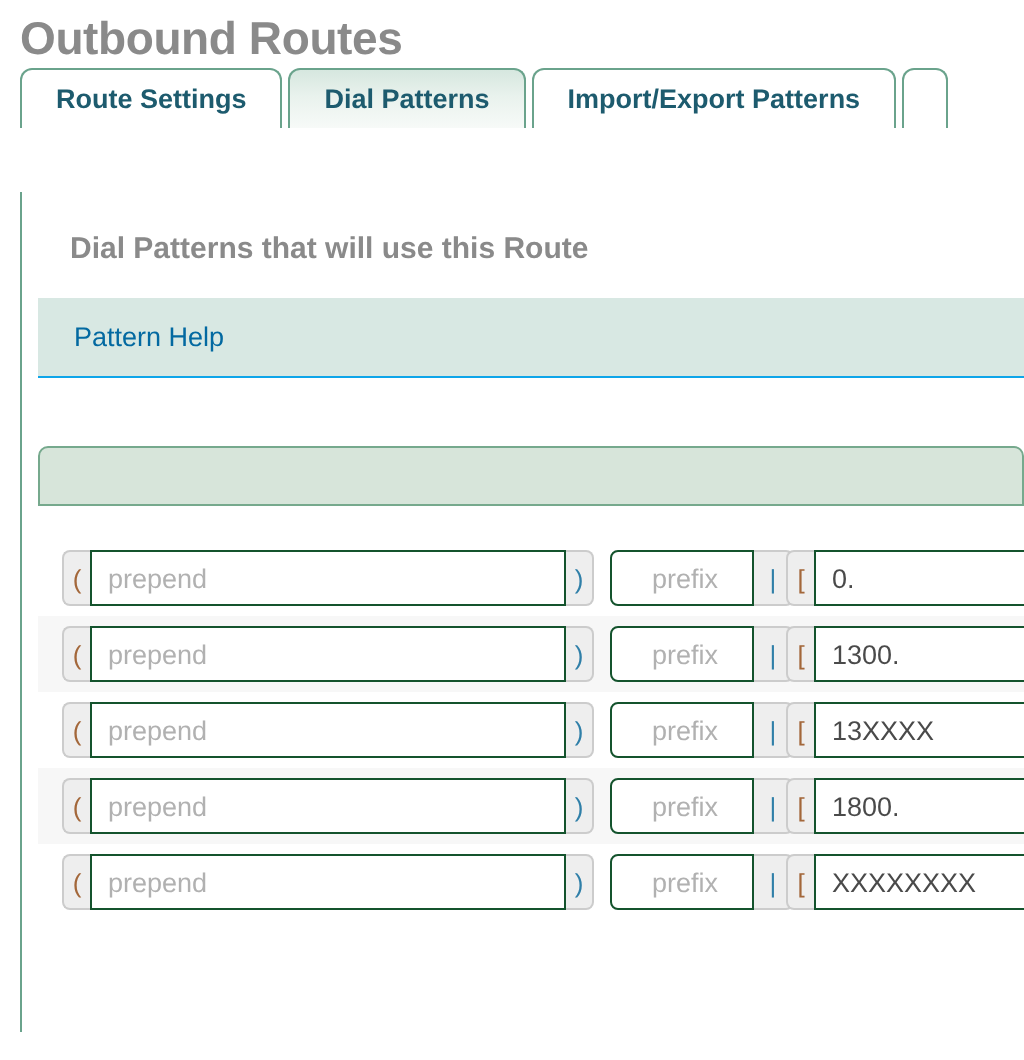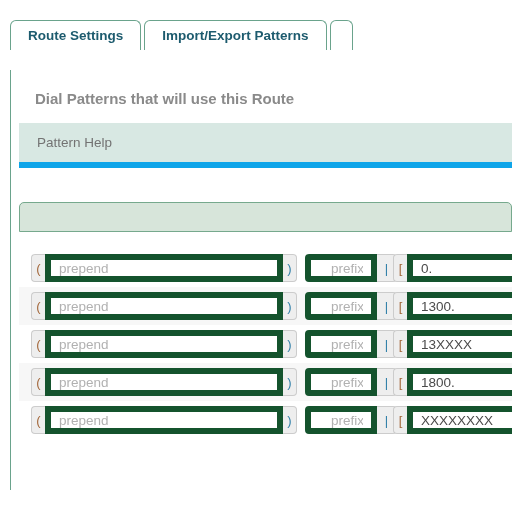--- a/index.html
+++ b/index.html
@@ -37,21 +37,21 @@
 
   
   .tabs-wrap {
     position: relative;
     margin-top: 18px;
     height: 30px;
   }
   .tabs {
     position: absolute;
     left: 10px;
-    bottom: 4px;
+    bottom: 16px;
     display: flex;
     align-items: flex-end;
     white-space: nowrap;
   }
   .tab {
     position: relative;
     border: 1px solid #6aa38c;
     border-bottom: none;
     border-radius: 6px 6px 0 0;
     background: #ffffff;
@@ -92,22 +92,22 @@
     font-weight: bold;
     color: #8a8a8a;
     padding: 20px 0 0 8px;
     margin: 16px;
   }
 
   
   .help-bar {
     margin: 11px 0 0 8px;
     background: #d8e8e3;
-    border-bottom: 6px solid #0ea5e9;
-    color: #737373;
+    border-bottom: 1px solid #0ea5e9;
+    color: #0369a1;
     font-size: 13.5px;
     padding: 12px 0 12px 18px;
     box-sizing: border-box;
   }
 
   
   .green-panel {
     margin: 34px 0 0 8px;
     height: 30px;
     background: #d7e5da;
@@ -152,21 +152,21 @@
   .addon.left {
     border-radius: 4px 0 0 4px;
     border-right: none;
   }
   .addon.right {
     border-radius: 0 4px 4px 0;
     border-left: none;
     color: #2f7fa8;
   }
   .field {
-    border: 6px solid #14532d;
+    border: 1px solid #14532d;
     background: #ffffff;
     font-family: "Liberation Sans", sans-serif;
     font-size: 13.5px;
     color: #4a4a4a;
     padding: 0 8px;
     outline: none;
     box-sizing: border-box;
     height: 28px;
   }
   .field::placeholder {
@@ -181,27 +181,31 @@
   .g-prefix .field { width: 72px; border-radius: 4px 0 0 4px; padding-left: 20px; }
   .g-prefix .addon.right { color: #2f7fa8; min-width: 20px; }
 
   .g-match { margin-left: 8px; width: 200px; }
   .g-match .field { width: 182px; }
 </style>
 </head>
 <body>
 
 <div class="page-head">
+  <h1 class="page-title">Outbound Routes</h1>
 </div>
 
 <div class="tabs-wrap">
   <div class="tabs">
     <div class="tab">
       <span class="tab-label">Route Settings</span>
     </div>
+    <div class="tab active">
+      <span class="tab-label">Dial Patterns</span>
+    </div>
     <div class="tab">
       <span class="tab-label">Import/Export Patterns</span>
     </div>
     <div class="tab clipped">
       <span class="tab-label"></span>
     </div>
   </div>
 </div>
 
 <div class="panel">

